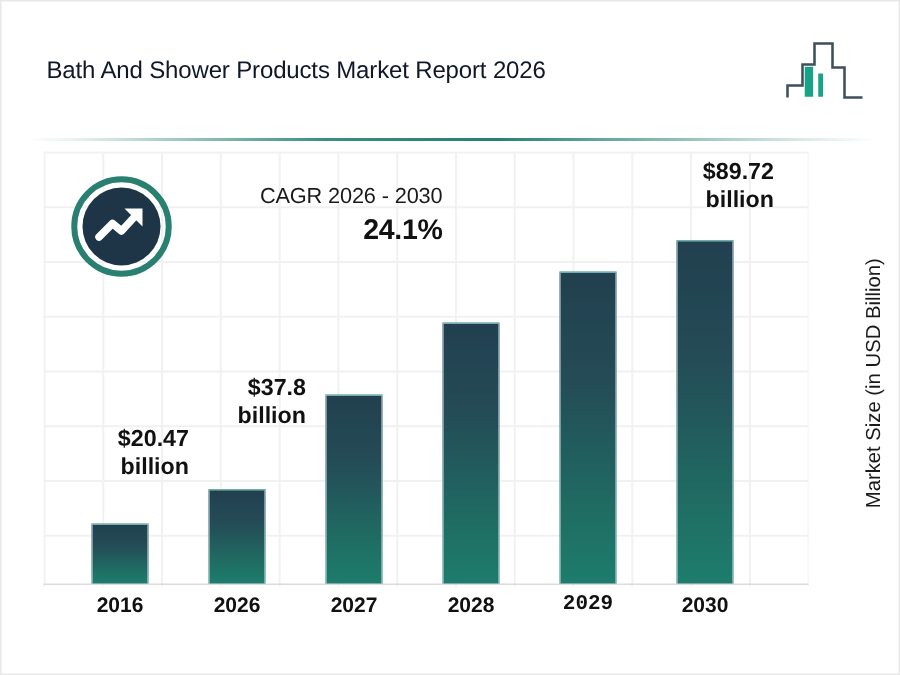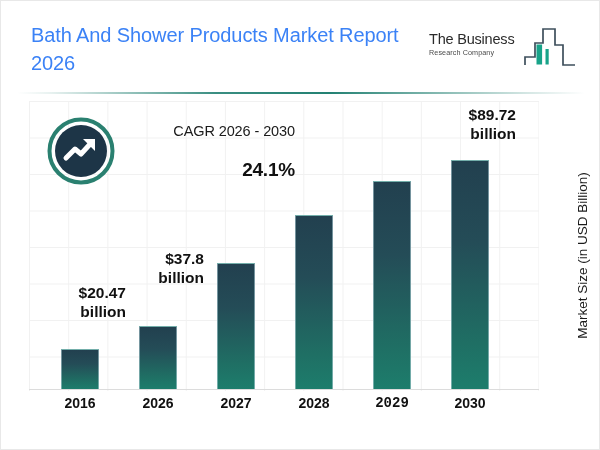--- a/index.html
+++ b/index.html
@@ -25,26 +25,26 @@
 
   
   #header {
     position: absolute;
     left: 0; top: 0;
     width: 600px; height: 92px;
   }
 
   #page-title {
     position: absolute;
-    left: 30px; top: 20px;
+    left: 30px; top: 36px;
     width: 390px;
-    font-size: 20px;
+    font-size: 16px;
     font-weight: 400;
     line-height: 1.42;
-    color: #3b82f6;
+    color: #0f172a;
     letter-spacing: -0.1px;
   }
 
   #logo {
     position: absolute;
     right: 22px; top: 22px;
     width: 150px; height: 52px;
   }
   #logo-text {
     position: absolute;
@@ -178,38 +178,34 @@
   #cagr-period {
     font-size: 14.5px;
     color: #1a1a1a;
     white-space: nowrap;
     letter-spacing: -0.1px;
   }
   #cagr-value {
     font-size: 19px;
     font-weight: bold;
     color: #111111;
-    margin-top: 20px;
+    margin-top: 4px;
     letter-spacing: -0.2px;
   }
 </style>
 </head>
 <body>
 
 <div id="frame">
 
   <div id="header">
 
     <div id="page-title">Bath And Shower Products Market Report 2026</div>
 
     <div id="logo">
-      <div id="logo-text">
-        <div id="logo-line1">The Business</div>
-        <div id="logo-line2">Research Company</div>
-      </div>
       <div id="logo-mark">
         <svg viewBox="0 0 58 48" width="58" height="48">
 
           <polyline points="4,42 4,34 14,34 14,20 22,20 22,6 34,6 34,22 42,22 42,42 54,42" fill="none" stroke="#3e4f5c" stroke-width="1.7"></polyline>
           <rect x="15.5" y="21.5" width="5.6" height="20" fill="#18a389"></rect>
           <rect x="24.5" y="26" width="3.2" height="15.5" fill="#18a389"></rect>
         </svg>
       </div>
     </div>
 

